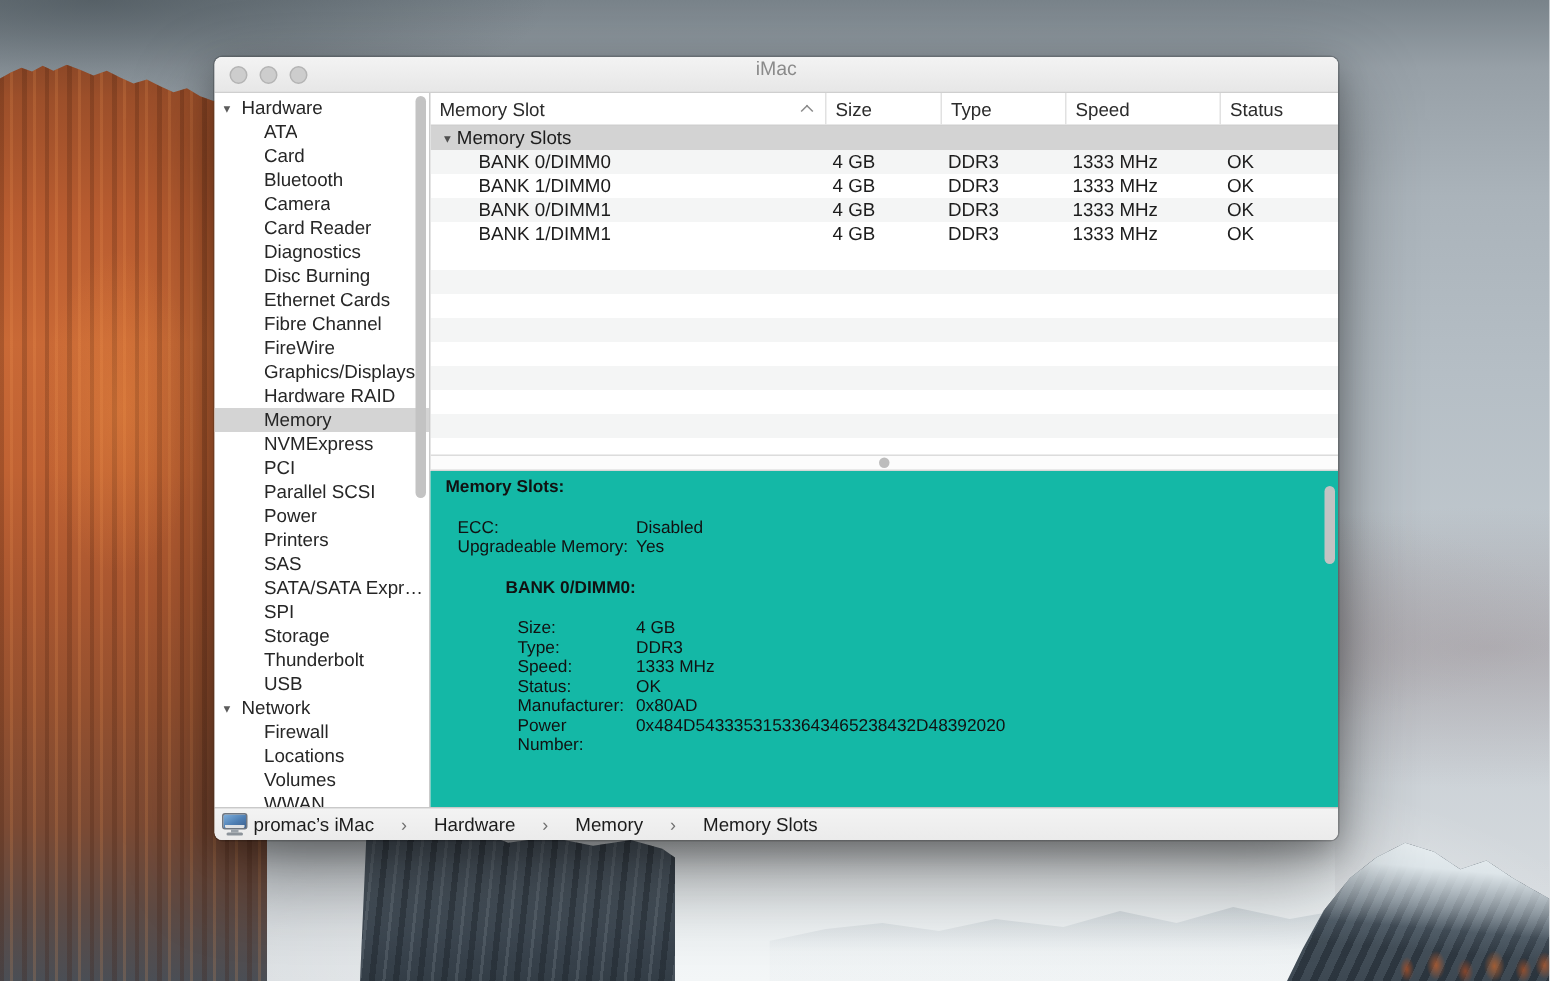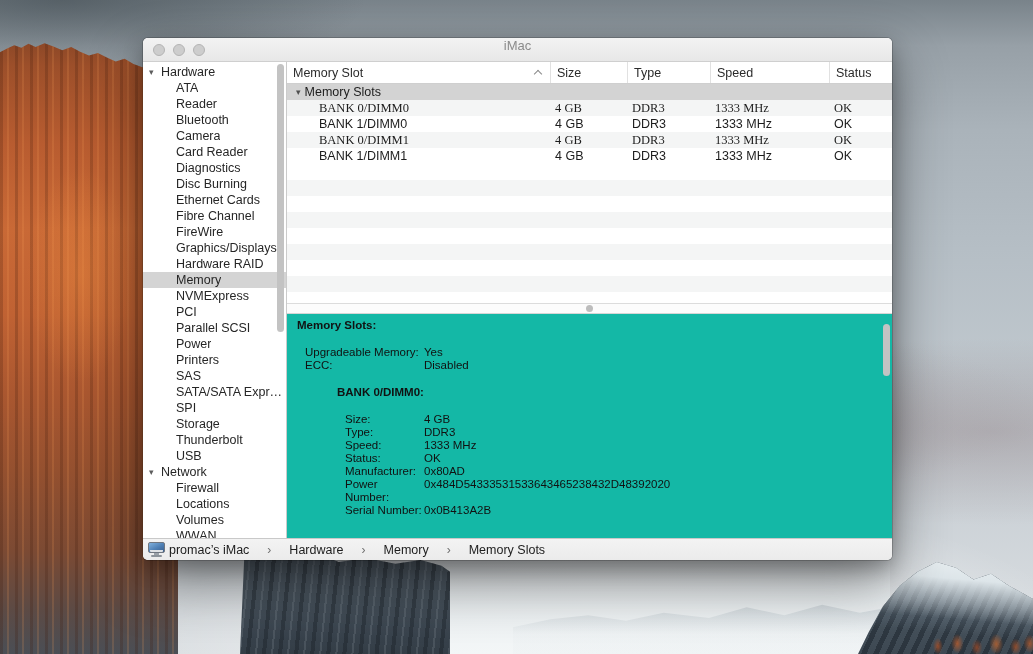--- a/index.html
+++ b/index.html
@@ -75,33 +75,33 @@
   .side-scroll { position:absolute; right:2px; top:2px; width:7px; height:268px;
     background:#c3c3c3; border-radius:4px; }
 
   
   .main { flex:1; display:flex; flex-direction:column; min-width:0; }
 
   .thead { height:22px; flex:0 0 22px; display:flex; background:#fff;
     border-bottom:1px solid #cfcfcf; font-size:12.5px; color:#2b2b2b; }
   .hcell { display:flex; align-items:center; padding-left:6px; position:relative; }
   .hcell + .hcell { border-left:1px solid #e1e1e1; }
-  .c0{ width:263px; } .c1{ width:77px; } .c2{ width:83px; } .c3{ width:103px; } .c4{ flex:1;margin-left:16px; }
+  .c0{ width:263px; } .c1{ width:77px; } .c2{ width:83px; } .c3{ width:103px; } .c4{ flex:1; }
   .sortchev { position:absolute; right:9px; top:9px; width:6px; height:6px;
     border-left:1.5px solid #8a8a8a; border-top:1.5px solid #8a8a8a; transform:rotate(45deg); }
 
   .tbody { flex:1; font-size:12.5px; color:#1c1c1c; overflow:hidden;
     background:repeating-linear-gradient(180deg,#f4f5f5 0 16px,#ffffff 16px 32px); }
   .trow { height:16px; line-height:16px; display:flex; }
   .trow .cell { overflow:hidden; white-space:nowrap; padding-left:5px; }
   .trow .cell.c0 { padding-left:32px; }
   .group-row { height:16px; line-height:16px; display:flex; align-items:center;
     background:#d3d3d3; gap:4px; padding-left:9px; color:#1c1c1c; }
   .group-row .tri { font-size:9px; color:#4f4f4f; }
-  .row-a { background:#f4f5f5;font-family:Liberation Serif, serif; } .row-b { background:#ffffff;justify-content:flex-end; }
+  .row-a { background:#f4f5f5; } .row-b { background:#ffffff;justify-content:flex-end; }
 
   .splitter { height:11px; flex:0 0 11px; background:#fcfcfc;
     border-top:1px solid #dcdcdc; border-bottom:1px solid #d6d6d6;
     display:flex; align-items:center; justify-content:center; }
   .dimple { width:7px; height:7px; border-radius:50%; background:#bdbdbd; }
 
   .details { flex:1; background:#14b8a6; position:relative; overflow:hidden;
     font-size:11.5px; line-height:13px; color:#111; padding-top:5px; }
   .d-heading { font-weight:bold; padding-left:10px; margin-bottom:14px; }
   .d-sumrow { display:flex; padding-left:18px; }
@@ -150,21 +150,21 @@
     <div class="sidebar">
       <div id="sidebar-list">
           <div class="side-row side-group">
             <span class="tri">▾</span>
             <span>Hardware</span>
           </div>
           <div class="side-item side-row">
             <span>ATA</span>
           </div>
           <div class="side-item side-row">
-            <span>Reader</span>
+            <span>Card</span>
           </div>
           <div class="side-item side-row">
             <span>Bluetooth</span>
           </div>
           <div class="side-item side-row">
             <span>Camera</span>
           </div>
           <div class="side-item side-row">
             <span>Card Reader</span>
           </div>
@@ -300,27 +300,27 @@
         </div>
 
       <div class="splitter">
         <div class="dimple"></div>
       </div>
 
       <div class="details">
         <div class="d-heading">Memory Slots:</div>
         <div id="detail-summary">
             <div class="d-sumrow">
+              <span class="lab">ECC:</span>
+              <span class="val">Disabled</span>
+            </div>
+            <div class="d-sumrow">
               <span class="lab">Upgradeable Memory:</span>
               <span class="val">Yes</span>
             </div>
-            <div class="d-sumrow">
-              <span class="lab">ECC:</span>
-              <span class="val">Disabled</span>
-            </div>
           </div>
         <div class="d-bank">BANK 0/DIMM0:</div>
         <div id="detail-fields">
             <div class="d-fieldrow">
               <span class="lab">Size:</span>
               <span class="val">4 GB</span>
             </div>
             <div class="d-fieldrow">
               <span class="lab">Type:</span>
               <span class="val">DDR3</span>
@@ -333,24 +333,20 @@
               <span class="lab">Status:</span>
               <span class="val">OK</span>
             </div>
             <div class="d-fieldrow">
               <span class="lab">Manufacturer:</span>
               <span class="val">0x80AD</span>
             </div>
             <div class="d-fieldrow">
               <span class="lab">Power Number:</span>
               <span class="val">0x484D54333531533643465238432D48392020</span>
-            </div>
-            <div class="d-fieldrow">
-              <span class="lab">Serial Number:</span>
-              <span class="val">0x0B413A2B</span>
             </div>
           </div>
         <div class="d-scroll"></div>
       </div>
     </div>
   </div>
 
   <div class="statusbar">
     <span class="mac-icon">
       <span class="screen"></span>

